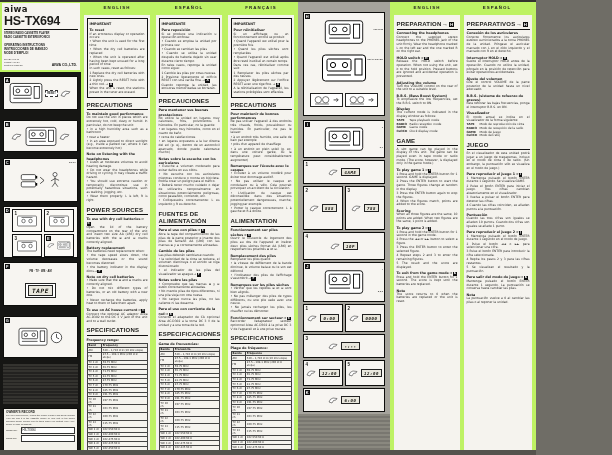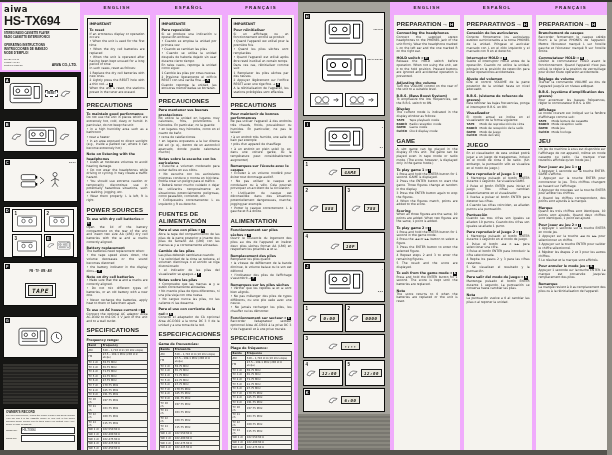--- a/index.html
+++ b/index.html
@@ -1,16 +1,16 @@
 <!DOCTYPE html>
 <html><head>
 <meta charset="utf-8">
 <style>
   html,body{margin:0;padding:0;background:#6f6d66;}
-  #page{position:relative;width:612px;height:455px;background:#f0abfc;overflow:hidden;
+  #page{position:relative;width:536px;height:455px;background:#bef264;overflow:hidden;
         font-family:"Liberation Sans", sans-serif;color:#1c1c1a;}
   #page:after{content:"";position:absolute;left:0;top:0;width:612px;height:2px;background:#35342f;}
   .edge-bottom{position:absolute;left:0;top:450px;width:612px;height:5px;background:#55534d;}
   .edge-right{position:absolute;left:607px;top:0;width:5px;height:455px;background:#8e8c84;}
 
   
   .mast{position:absolute;left:2px;top:3px;width:78px;height:67px;background:#f6f4f0;padding:2px 2px;box-sizing:border-box;}
   .brand{font-weight:bold;font-size:8.5px;letter-spacing:.4px;line-height:9px;font-family:"DejaVu Sans",sans-serif;}
   .model{font-weight:bold;font-size:12.5px;line-height:13px;letter-spacing:-.3px;margin-top:1px;border-bottom:.8px solid #111;padding-bottom:1px;}
   .sub{font-size:2.6px;line-height:3.4px;font-weight:bold;margin-top:1.5px;color:#222;}

